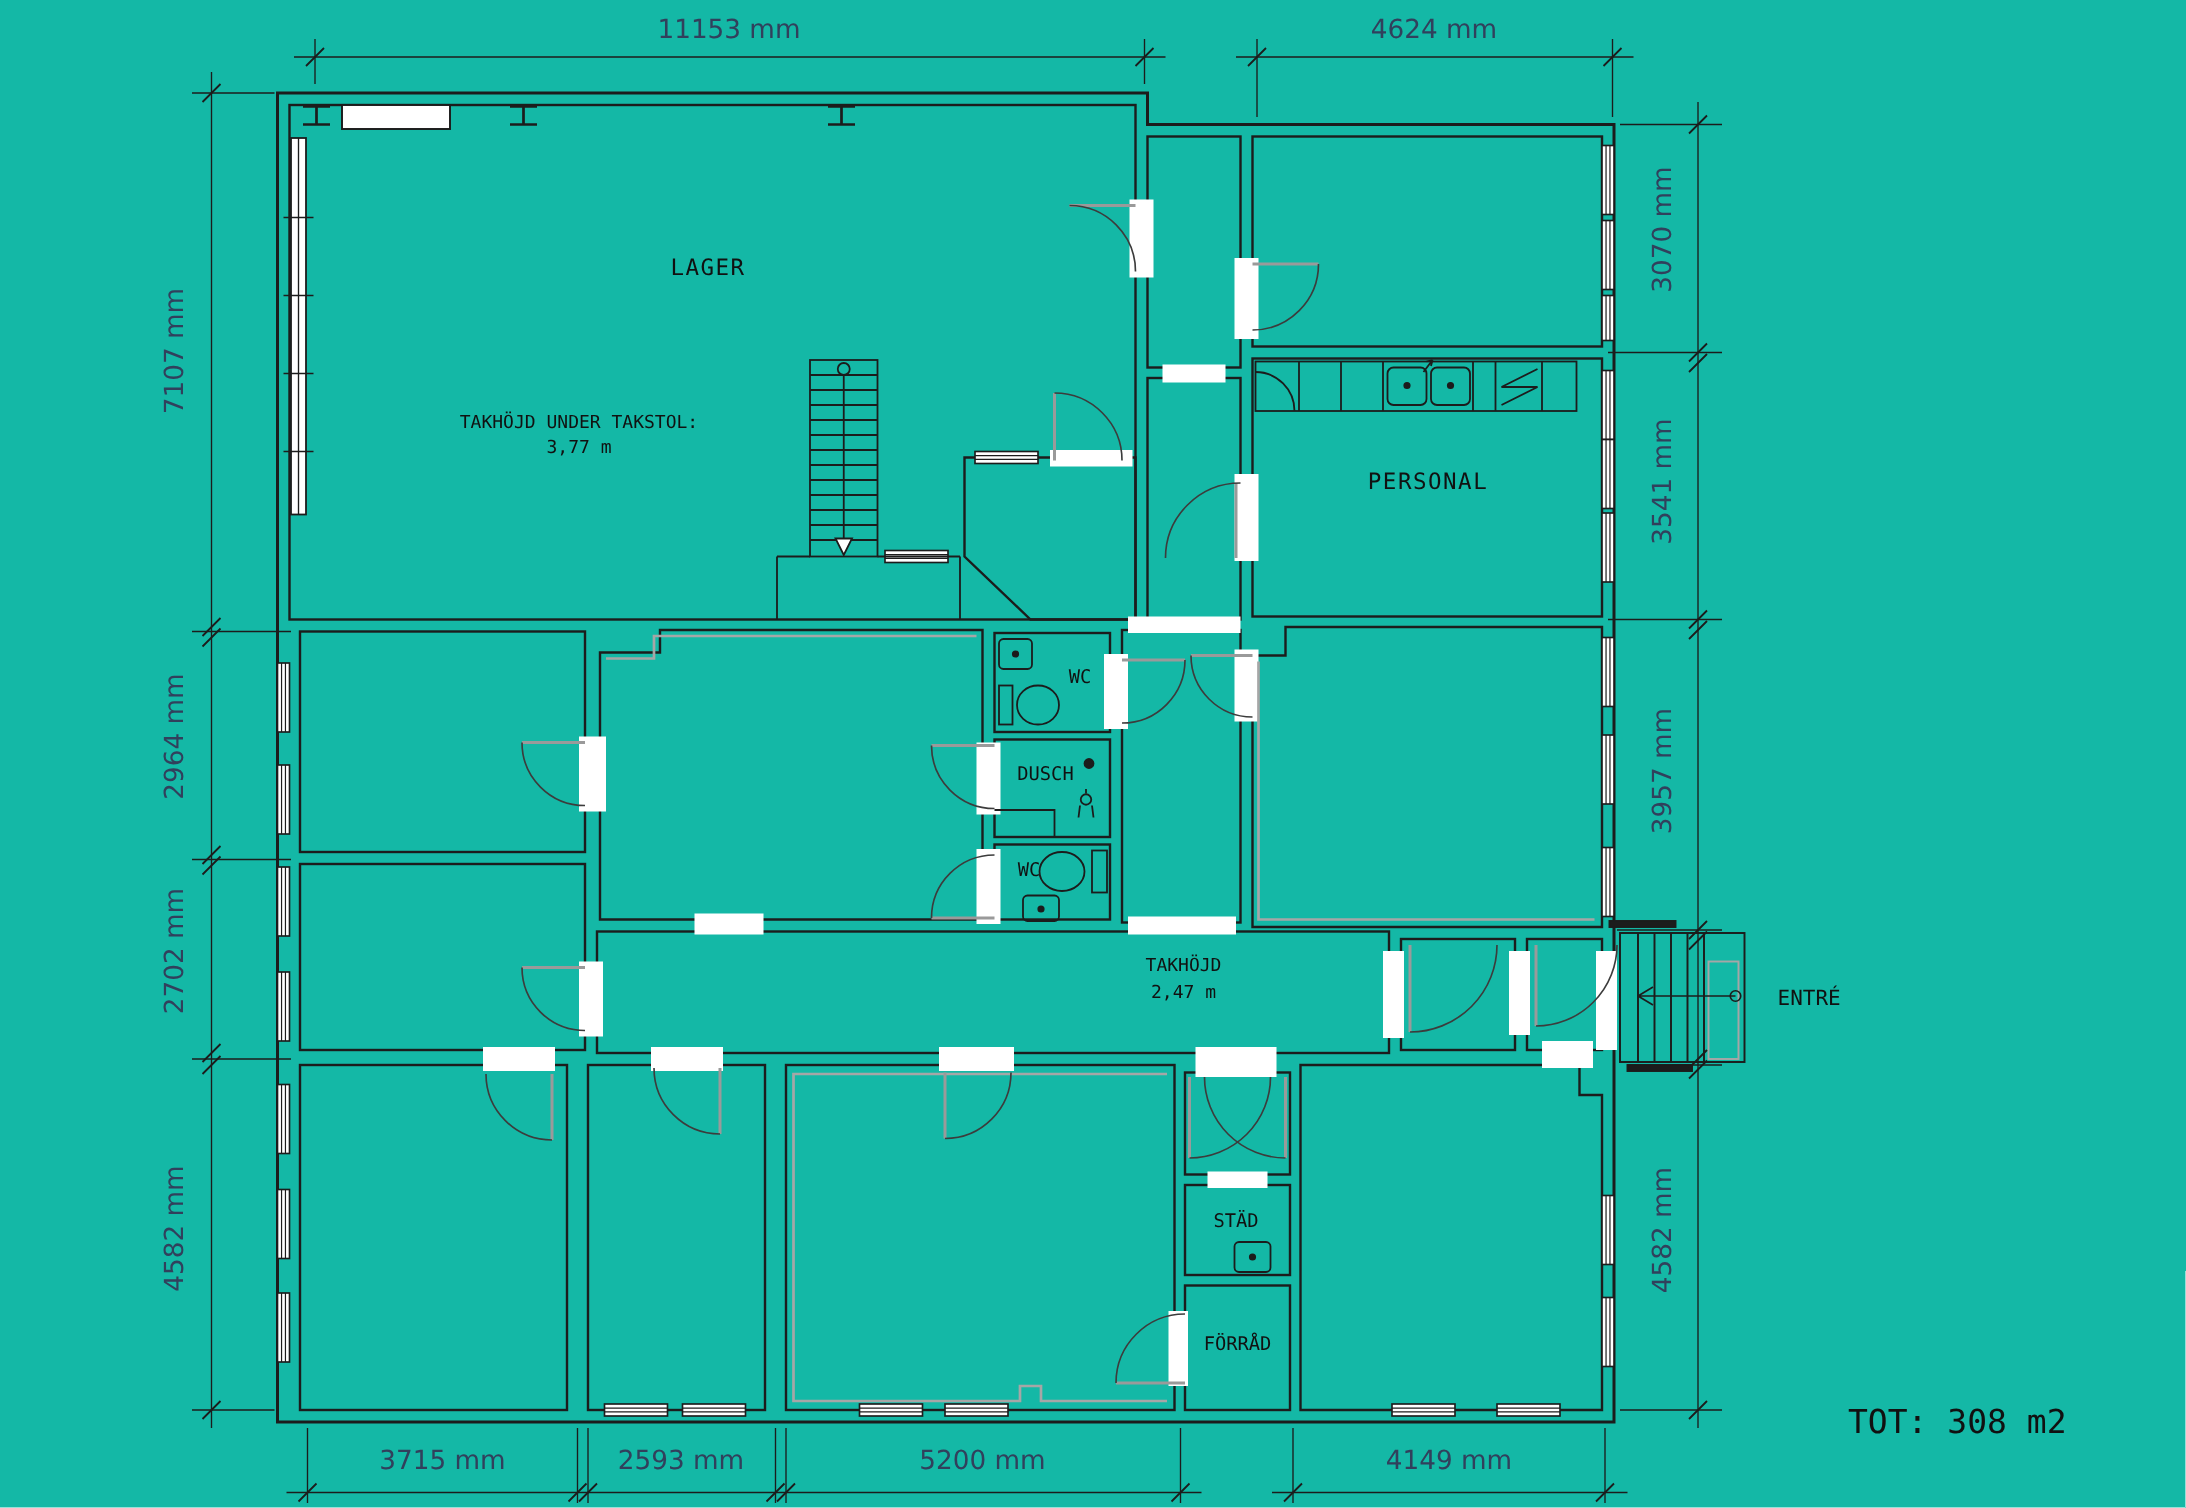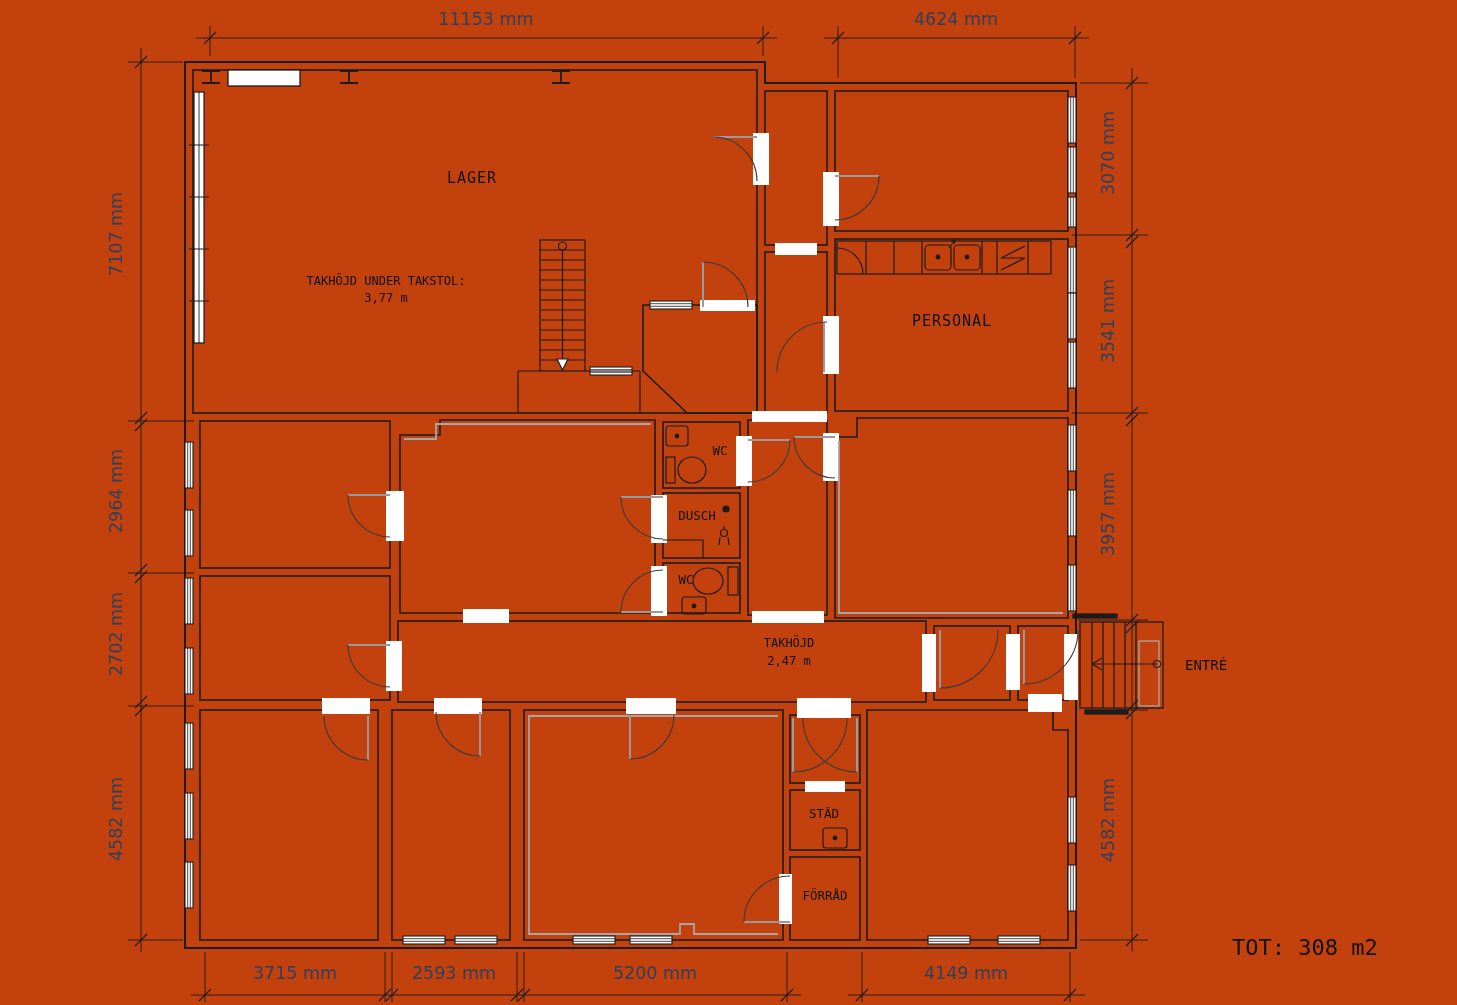--- a/index.html
+++ b/index.html
@@ -1,16 +1,16 @@
 <!DOCTYPE html>
 <html><head>
 <meta charset="utf-8">
 <style>
   html,body{margin:0;padding:0;background:#fff;}
-  .stage{width:1457px;height:1005px;position:relative;background:#c2410c;font-family:"DejaVu Sans",sans-serif;}
+  .stage{width:1457px;height:1005px;position:relative;background:#14b8a6;font-family:"DejaVu Sans",sans-serif;}
   svg text{user-select:none;}
   .dimtxt{font-family:"DejaVu Sans",sans-serif;font-size:17.5px;fill:#31405c;}
   .roomtxt{font-family:"DejaVu Sans Mono",monospace;fill:#111;}
   .big{font-size:15px;letter-spacing:1px;}
   .small{font-size:12.5px;}
   .note{font-family:"DejaVu Sans Mono",monospace;font-size:12px;fill:#111;}
   .tot{font-family:"DejaVu Sans Mono",monospace;font-size:22px;fill:#111;}
 </style>
 </head>
 <body>

